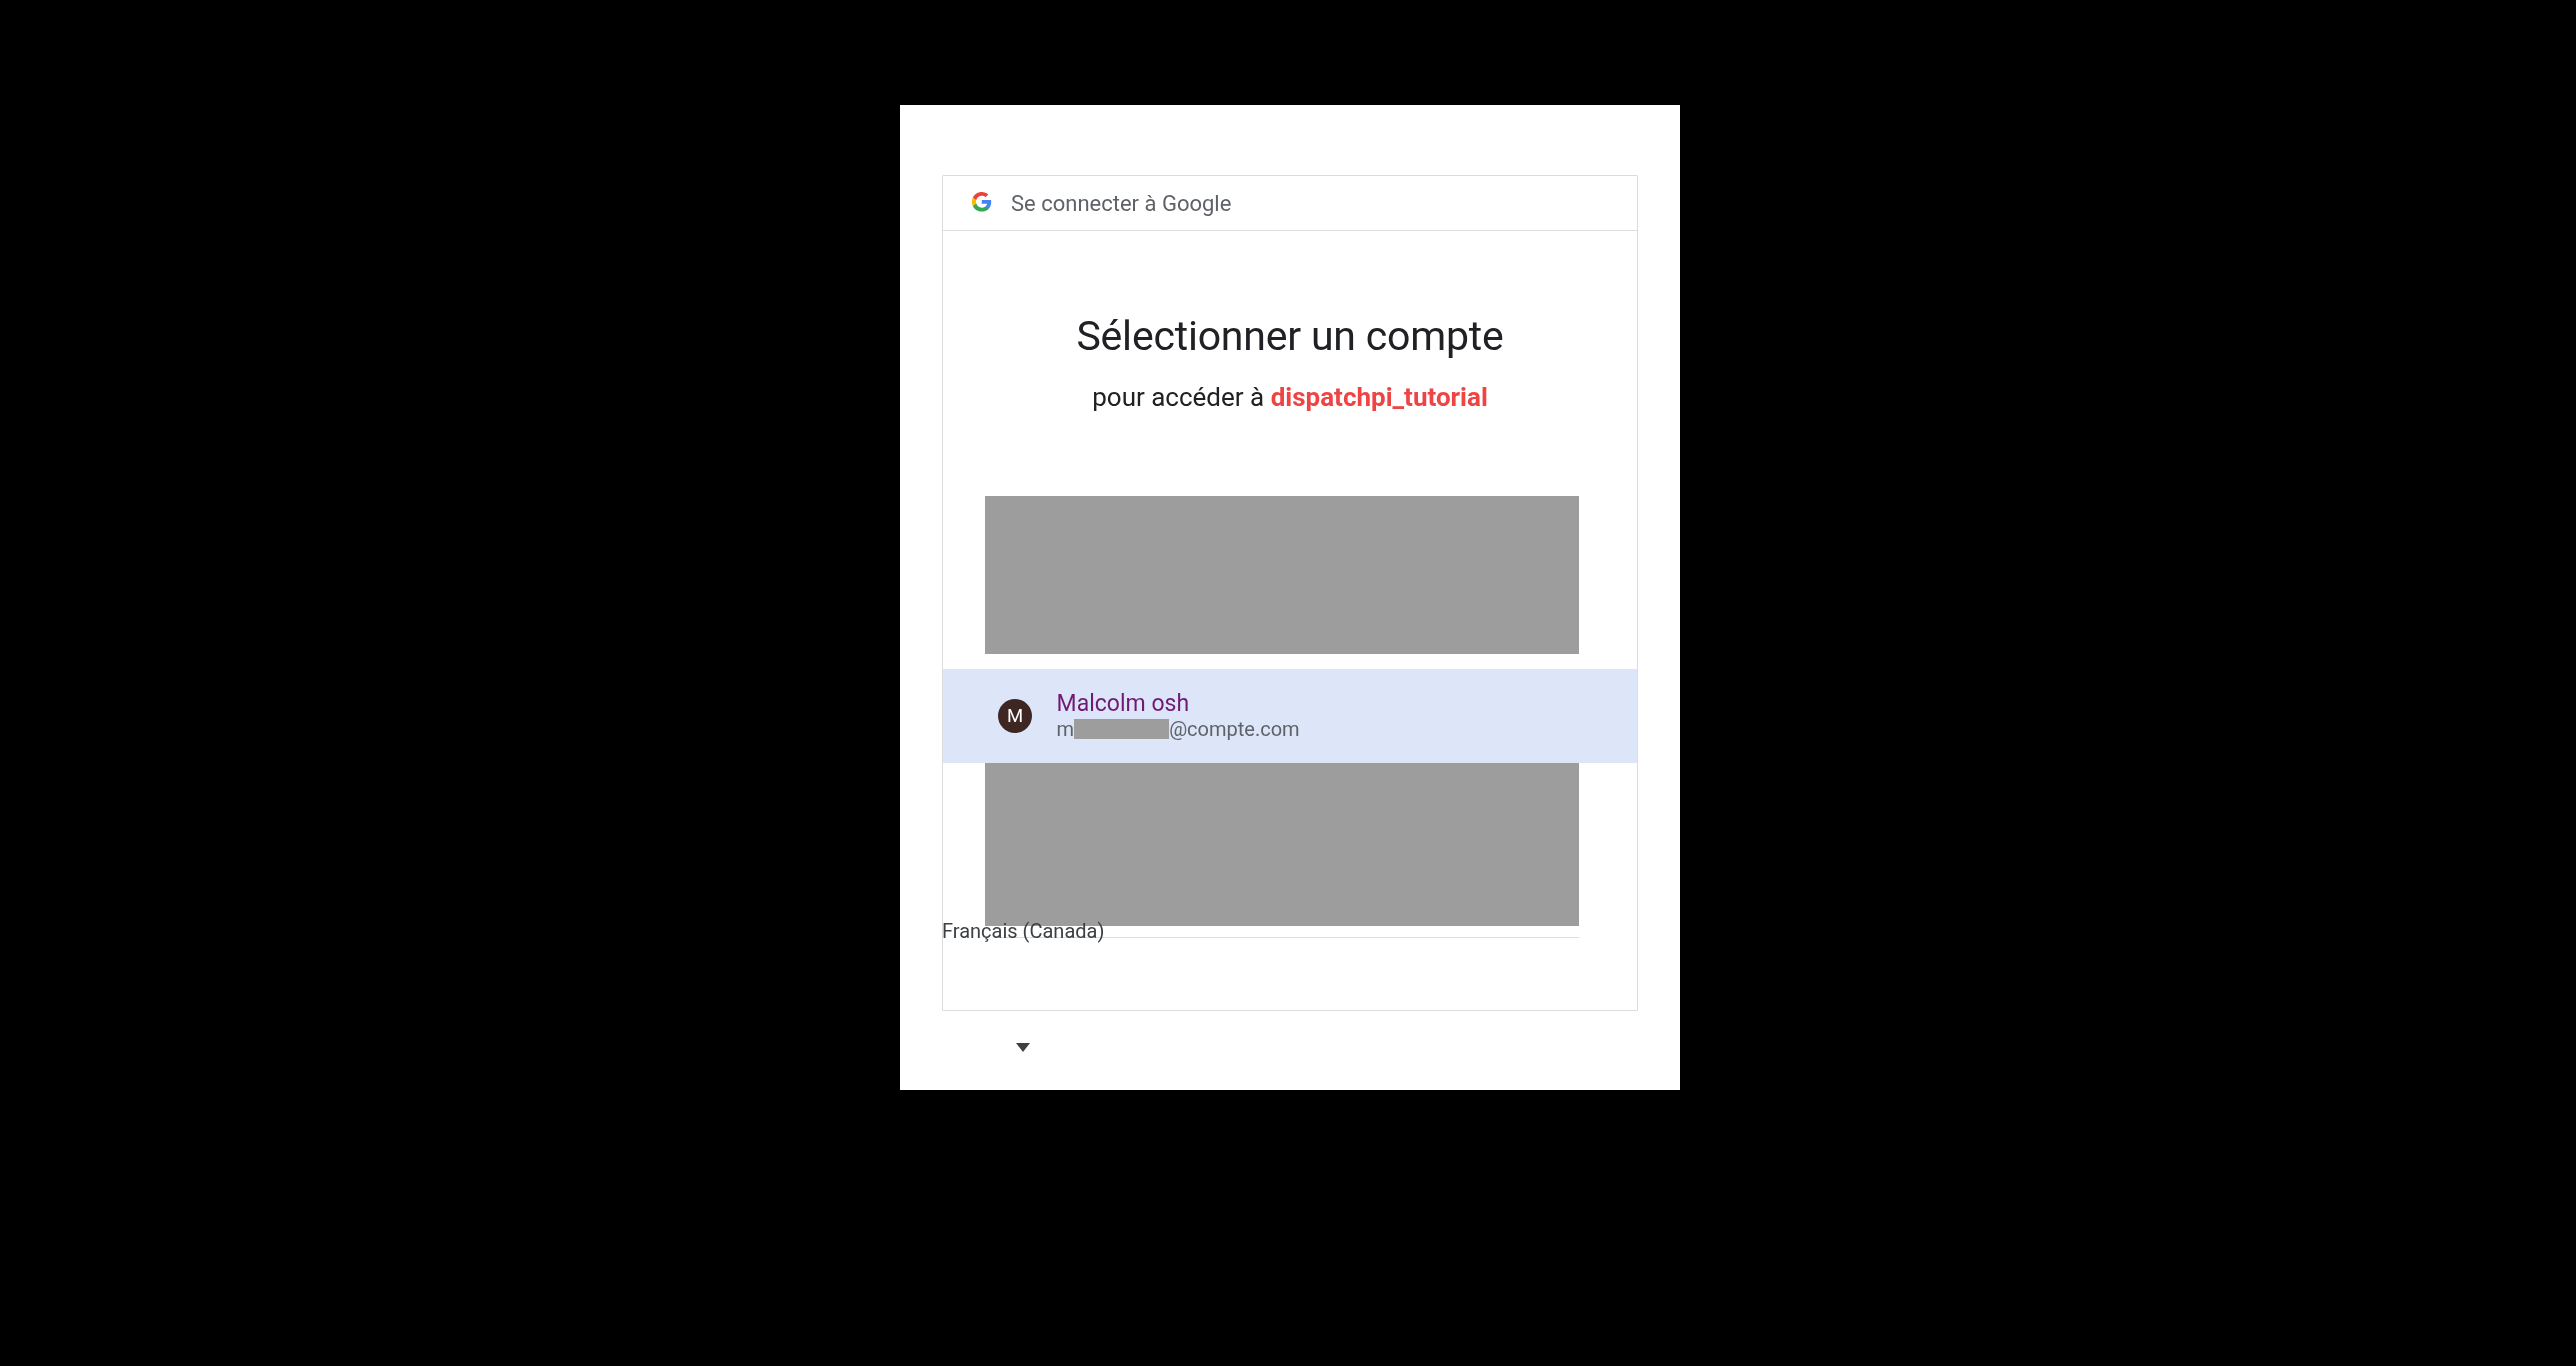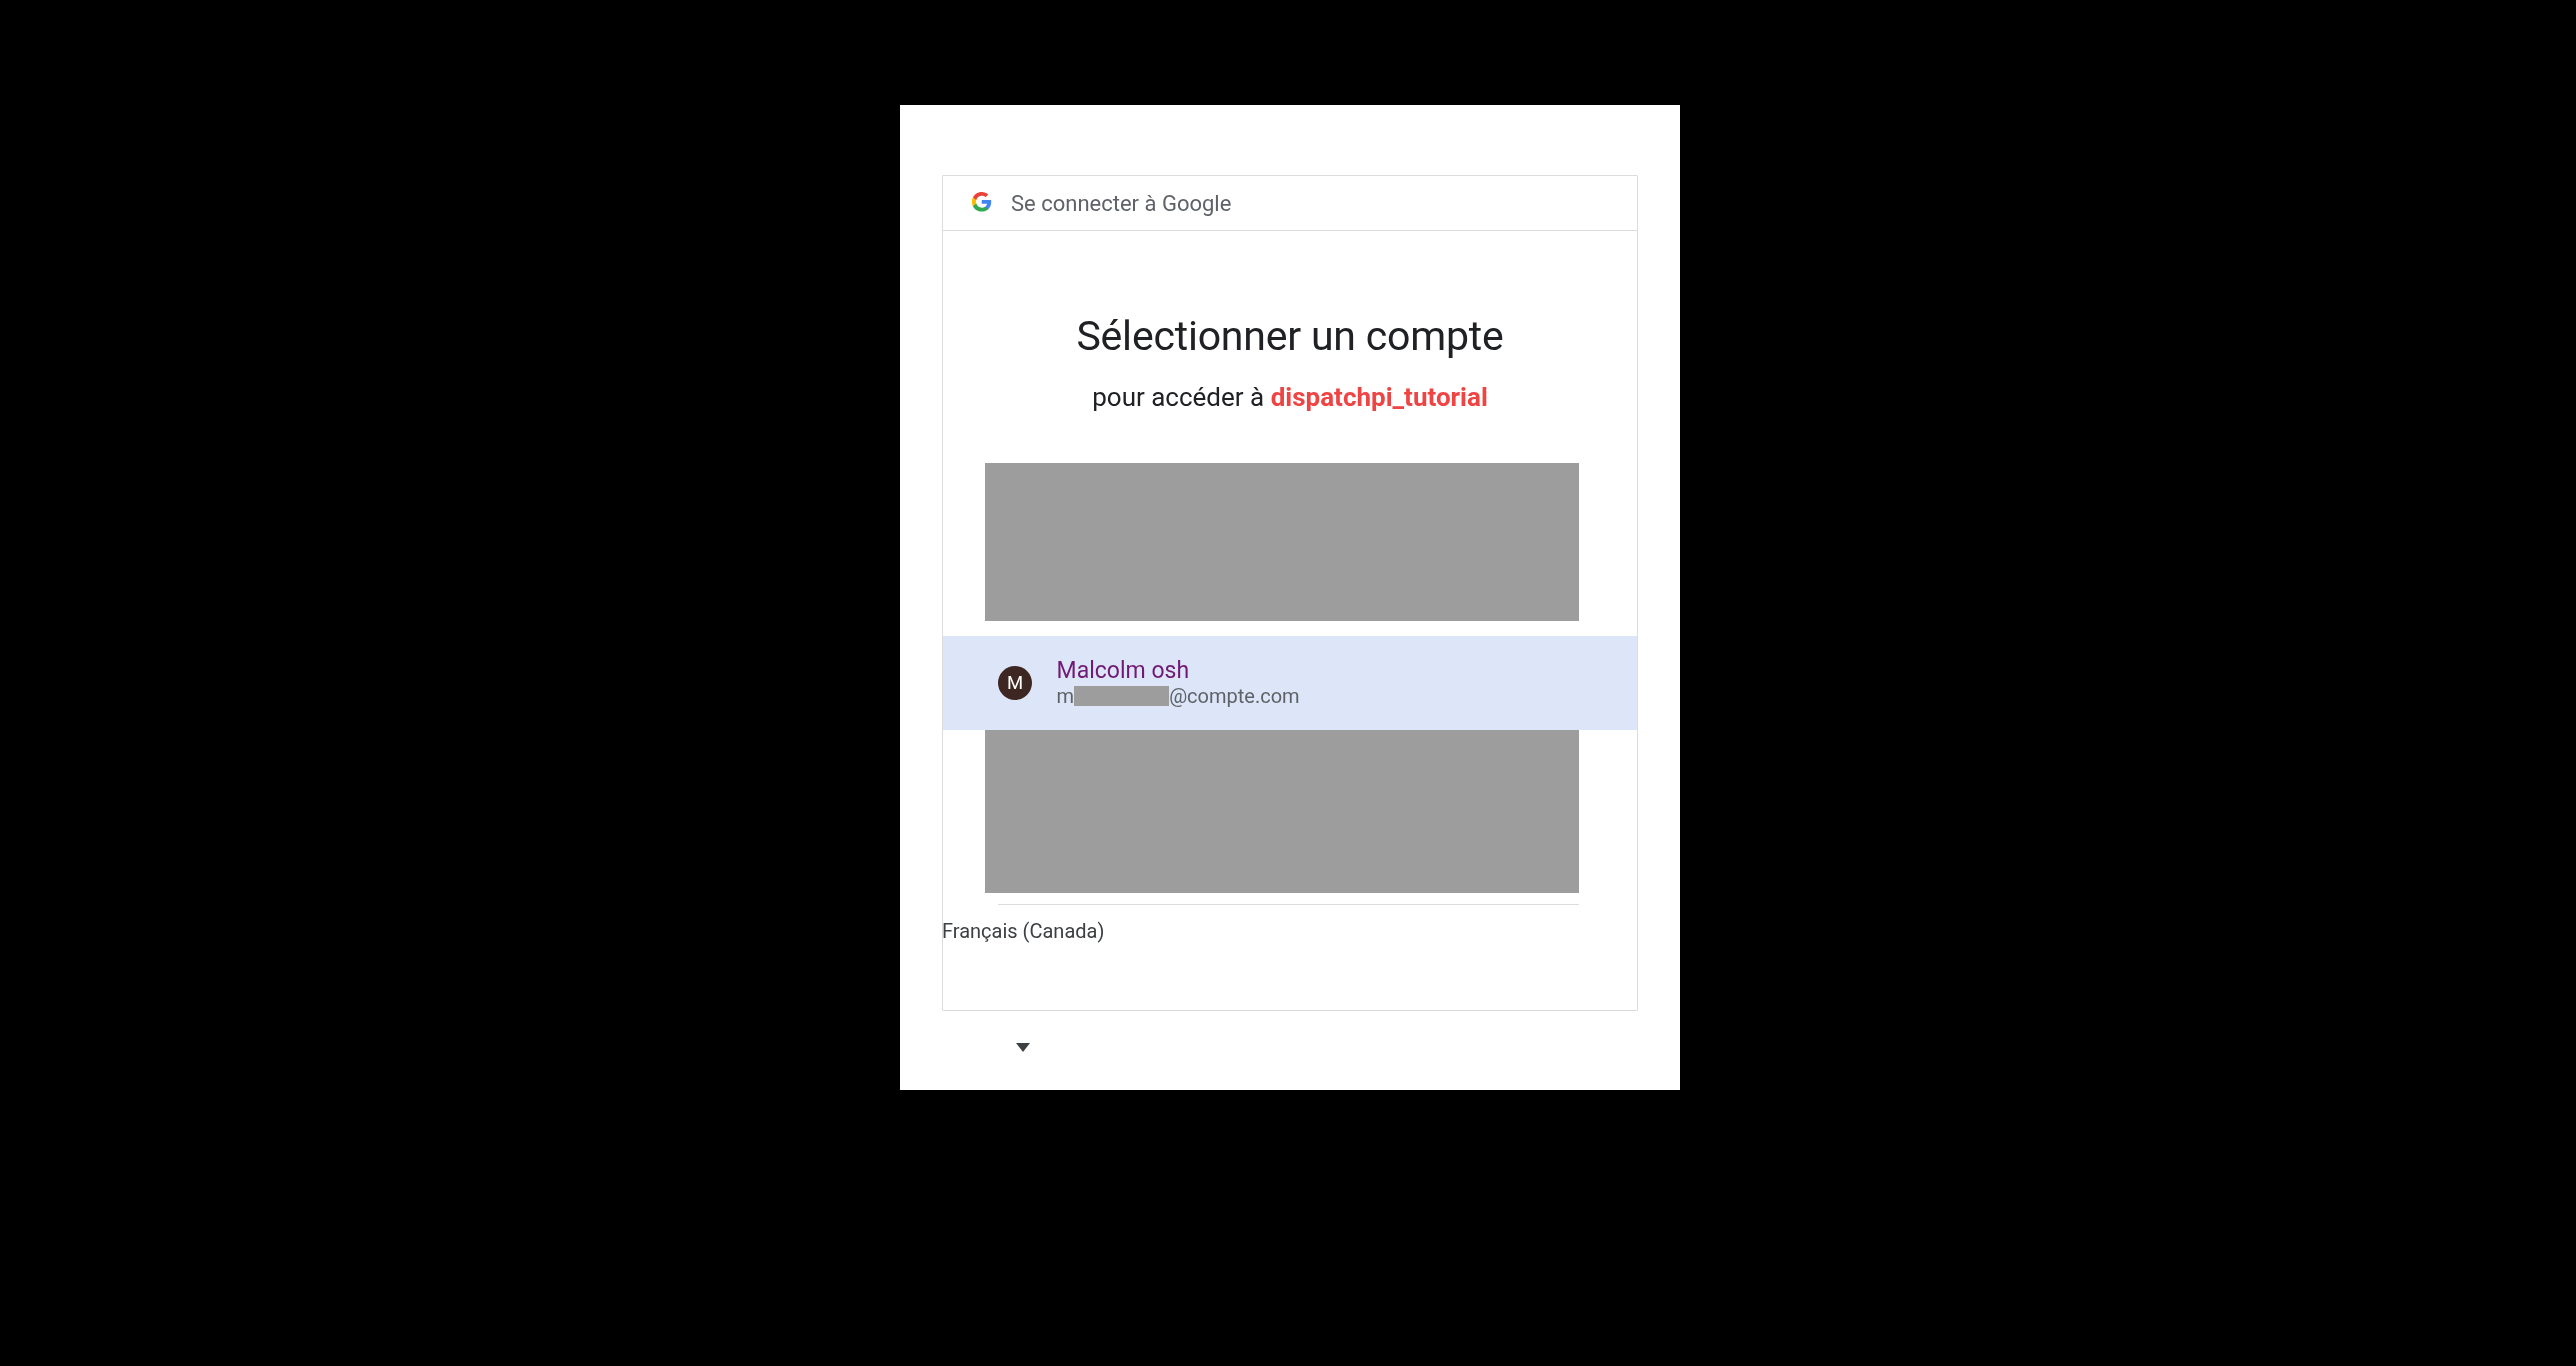--- a/index.html
+++ b/index.html
@@ -54,21 +54,21 @@
     
     .card-header-text {
       font-size: 22px;
       color: #5f6368;
       font-weight: 400;
     }
     
     .headings {
       text-align: center;
       padding-top: 81px;
-      padding-bottom: 51px;
+      padding-bottom: 84px;
     }
     
     .title {
       font-size: 41px;
       color: #202124;
       font-weight: 400;
       letter-spacing: -0.2px;
     }
     
     .subtitle {

